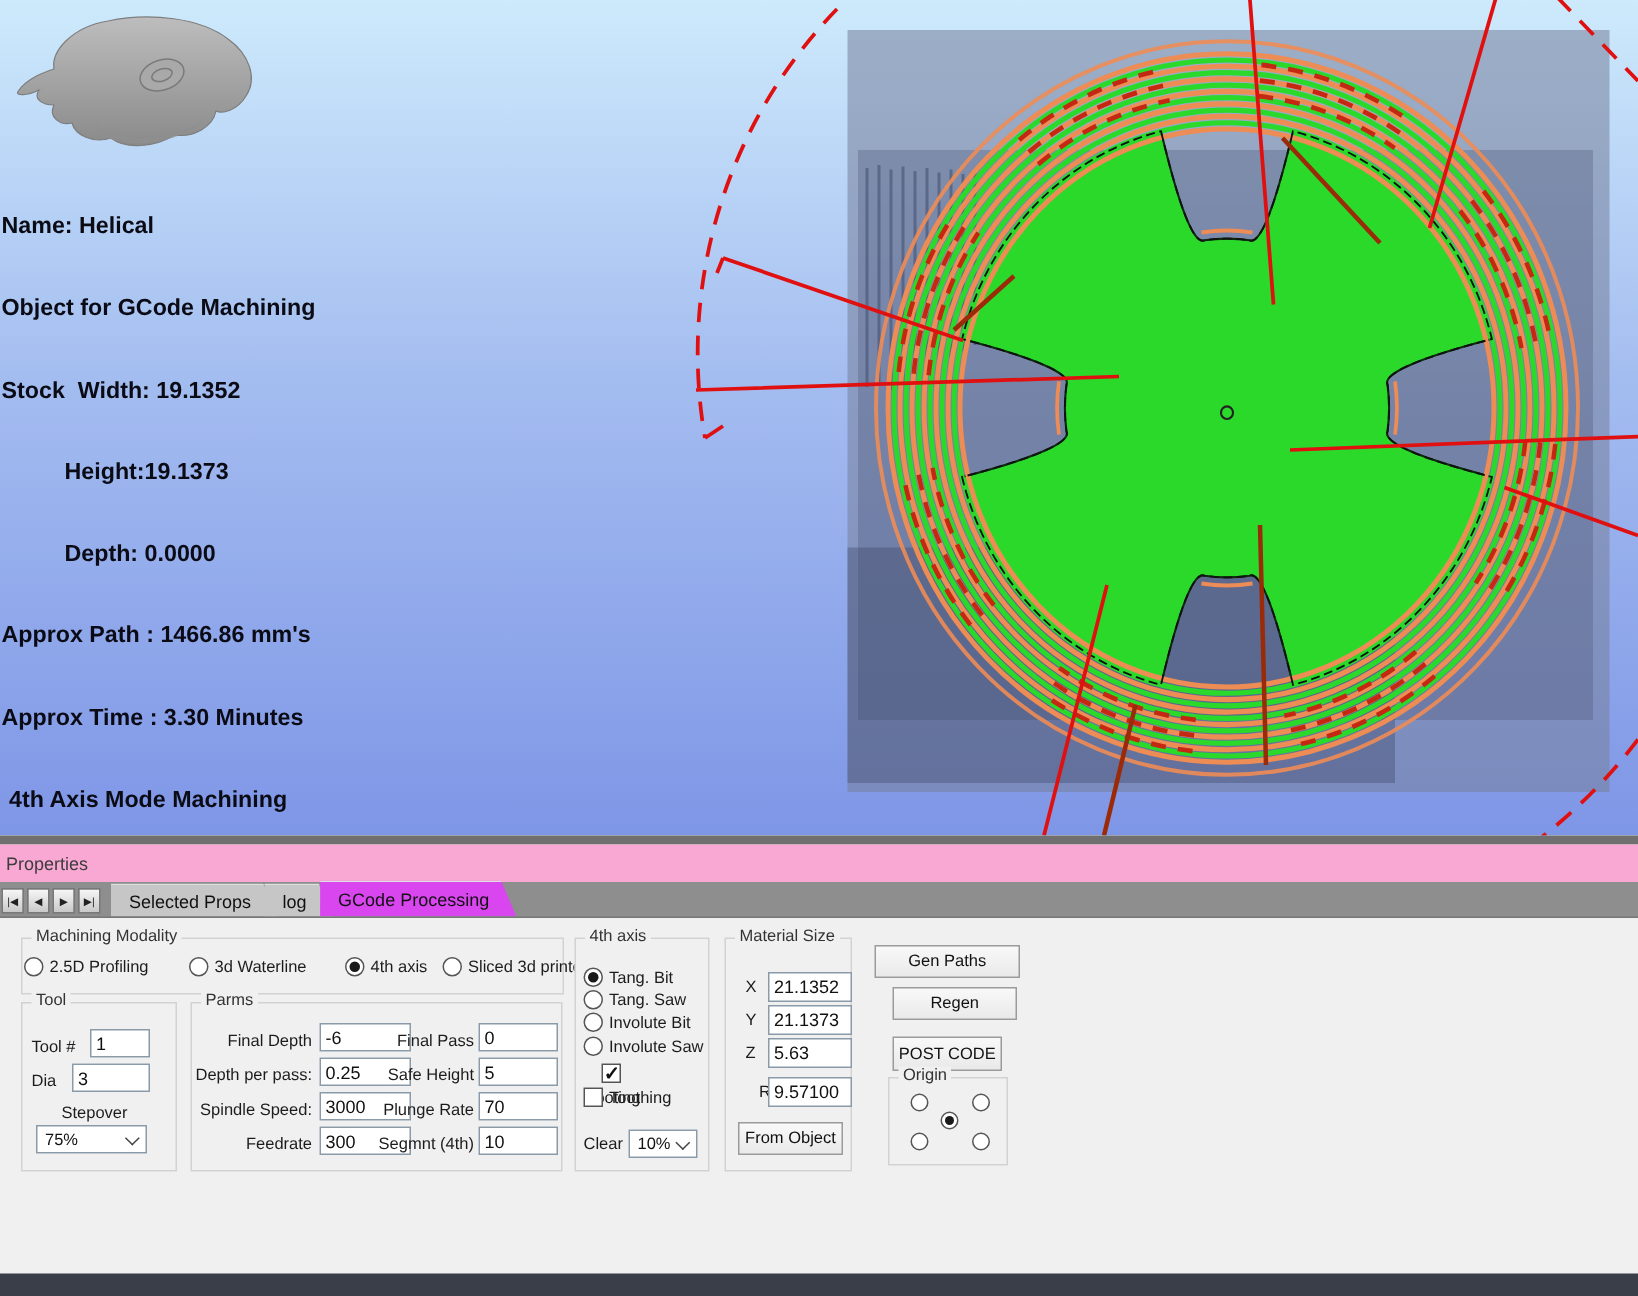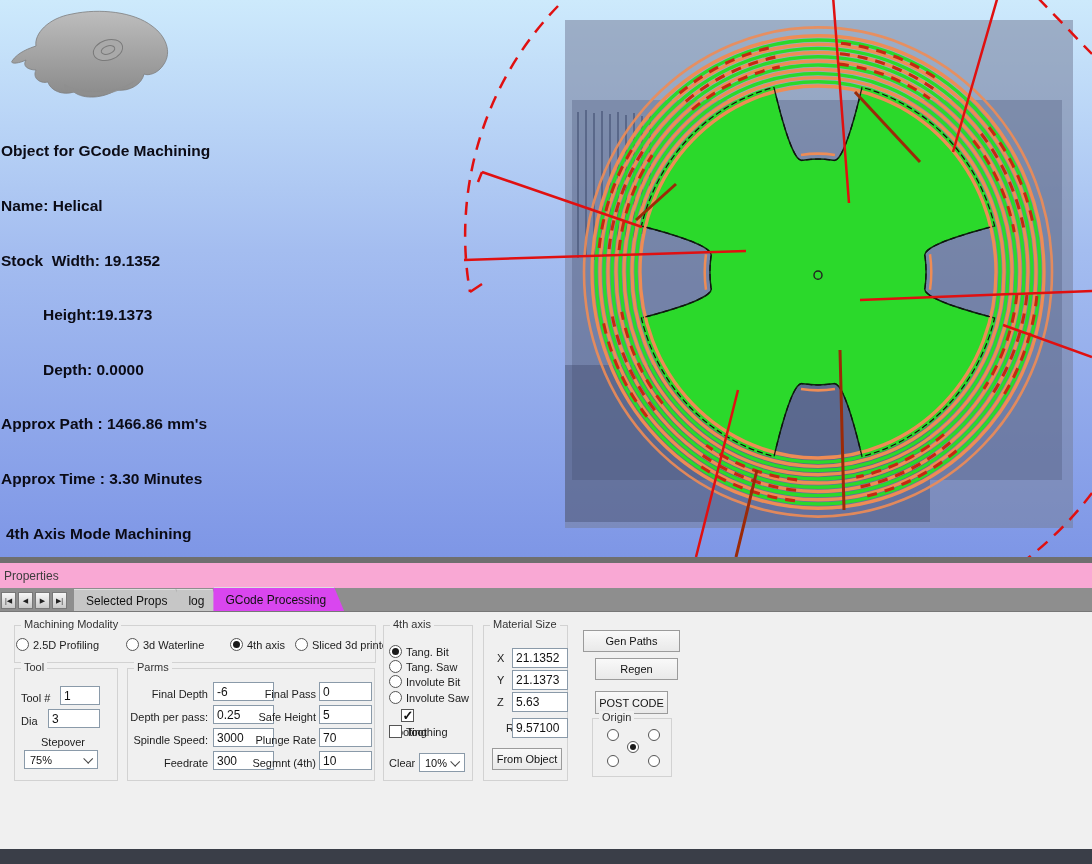--- a/index.html
+++ b/index.html
@@ -153,22 +153,22 @@
                  C 162 32 168 48 160 60 C 154 70 144 72 140 70 C 138 80 126 88 112 86
                  C 100 94 80 96 70 88 C 58 92 46 86 44 78 C 36 80 28 74 32 66
                  C 24 66 18 62 22 56 C 14 60 6 60 8 57 Z" fill="url(#headg)" stroke="#7d7d7d" stroke-width="0.8"></path>
         <path d="M 60 80 C 82 92 110 90 132 76 C 112 94 78 96 60 84 Z" fill="#8f8f8f" opacity="0.8"></path>
         <ellipse cx="104" cy="46" rx="15" ry="10" transform="rotate(-18 104 46)" fill="#a9a9a9" stroke="#7a7a7a" stroke-width="1"></ellipse>
         <ellipse cx="104" cy="46" rx="7" ry="4" transform="rotate(-18 104 46)" fill="none" stroke="#7a7a7a" stroke-width="1"></ellipse>
       </g>
     </svg>
 
     <div id="info-text">
+      <div>Name: Helical</div>
       <div>Object for GCode Machining</div>
-      <div>Name: Helical</div>
       <div>Stock  Width: 19.1352</div>
       <div class="ind1">Height:19.1373</div>
       <div class="ind1">Depth: 0.0000</div>
       <div>Approx Path : 1466.86 mm's</div>
       <div>Approx Time : 3.30 Minutes</div>
       <div class="ind2">4th Axis Mode Machining</div>
       <div class="ind2">using Straight Flute Shaving</div>
     </div>
   </div>
 

